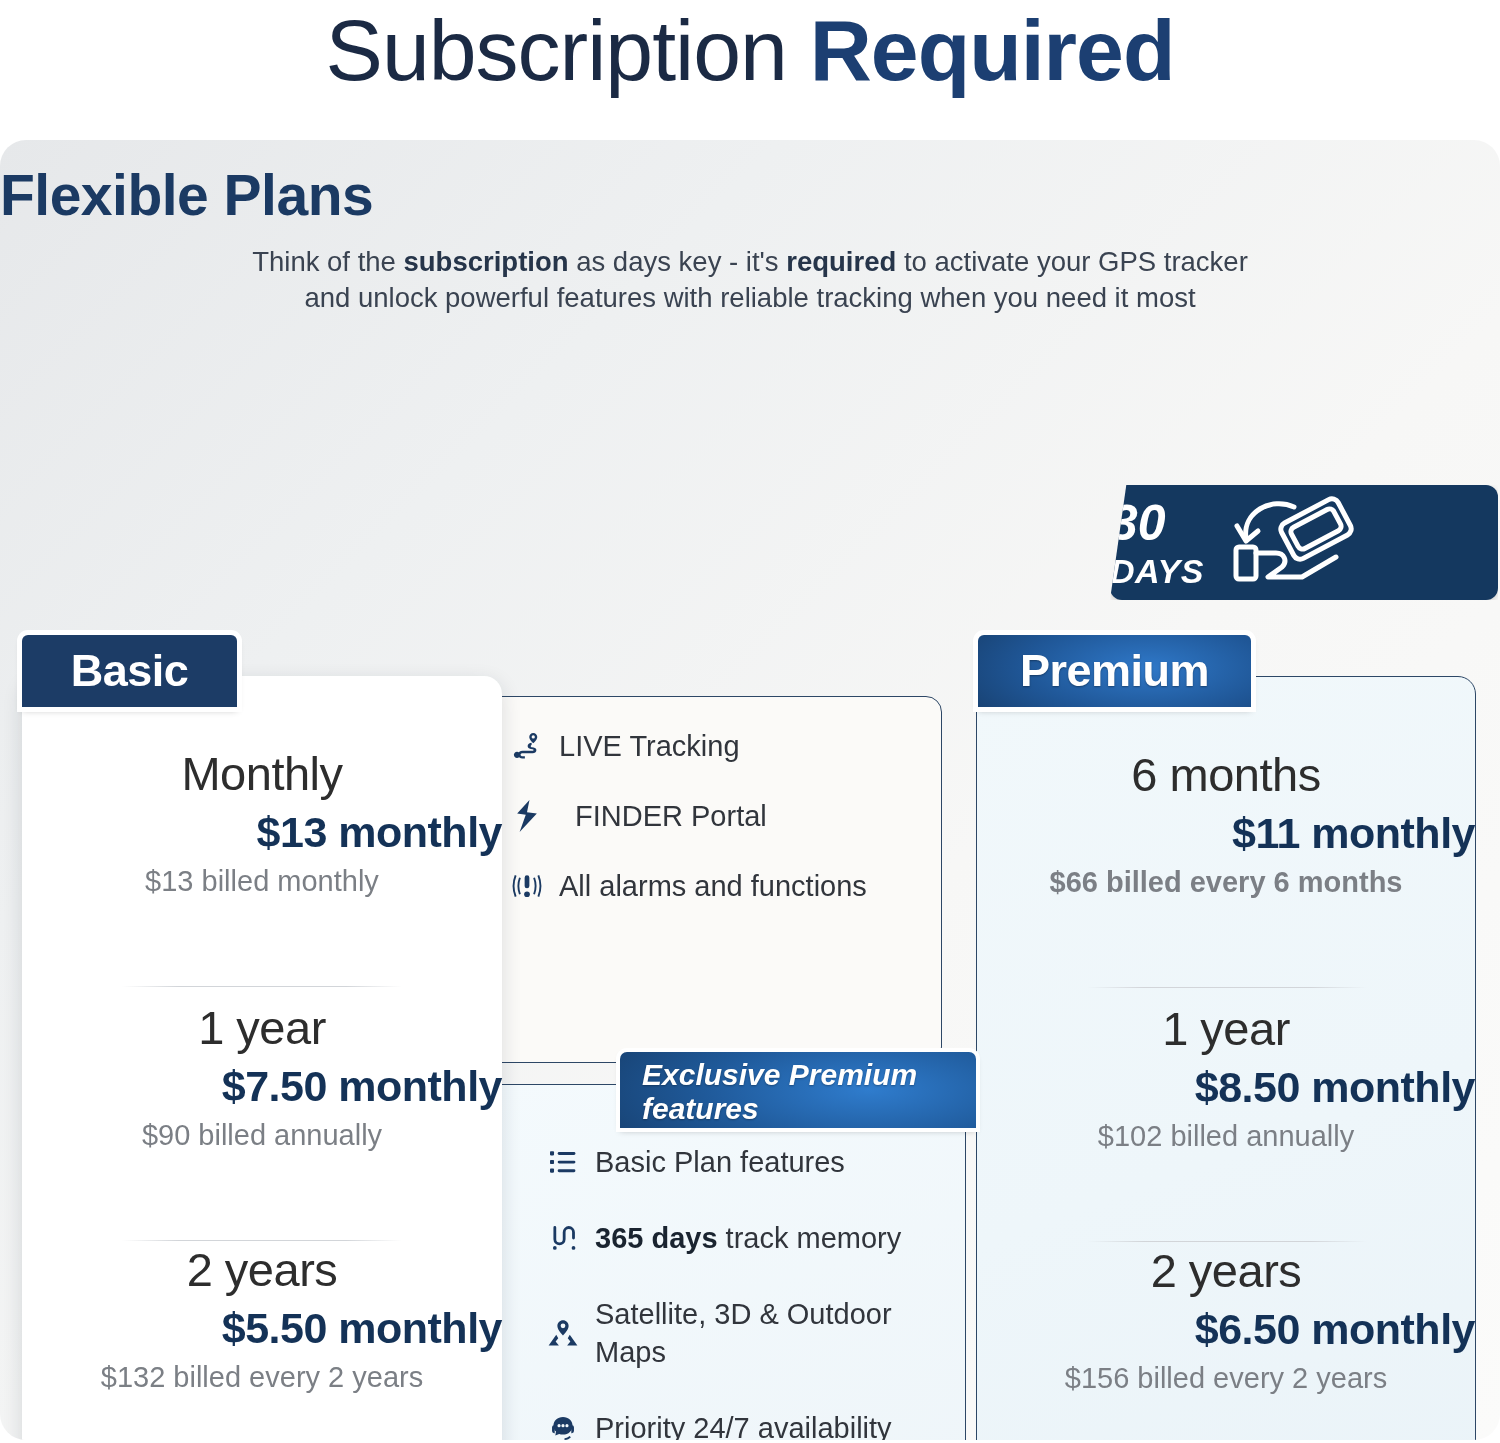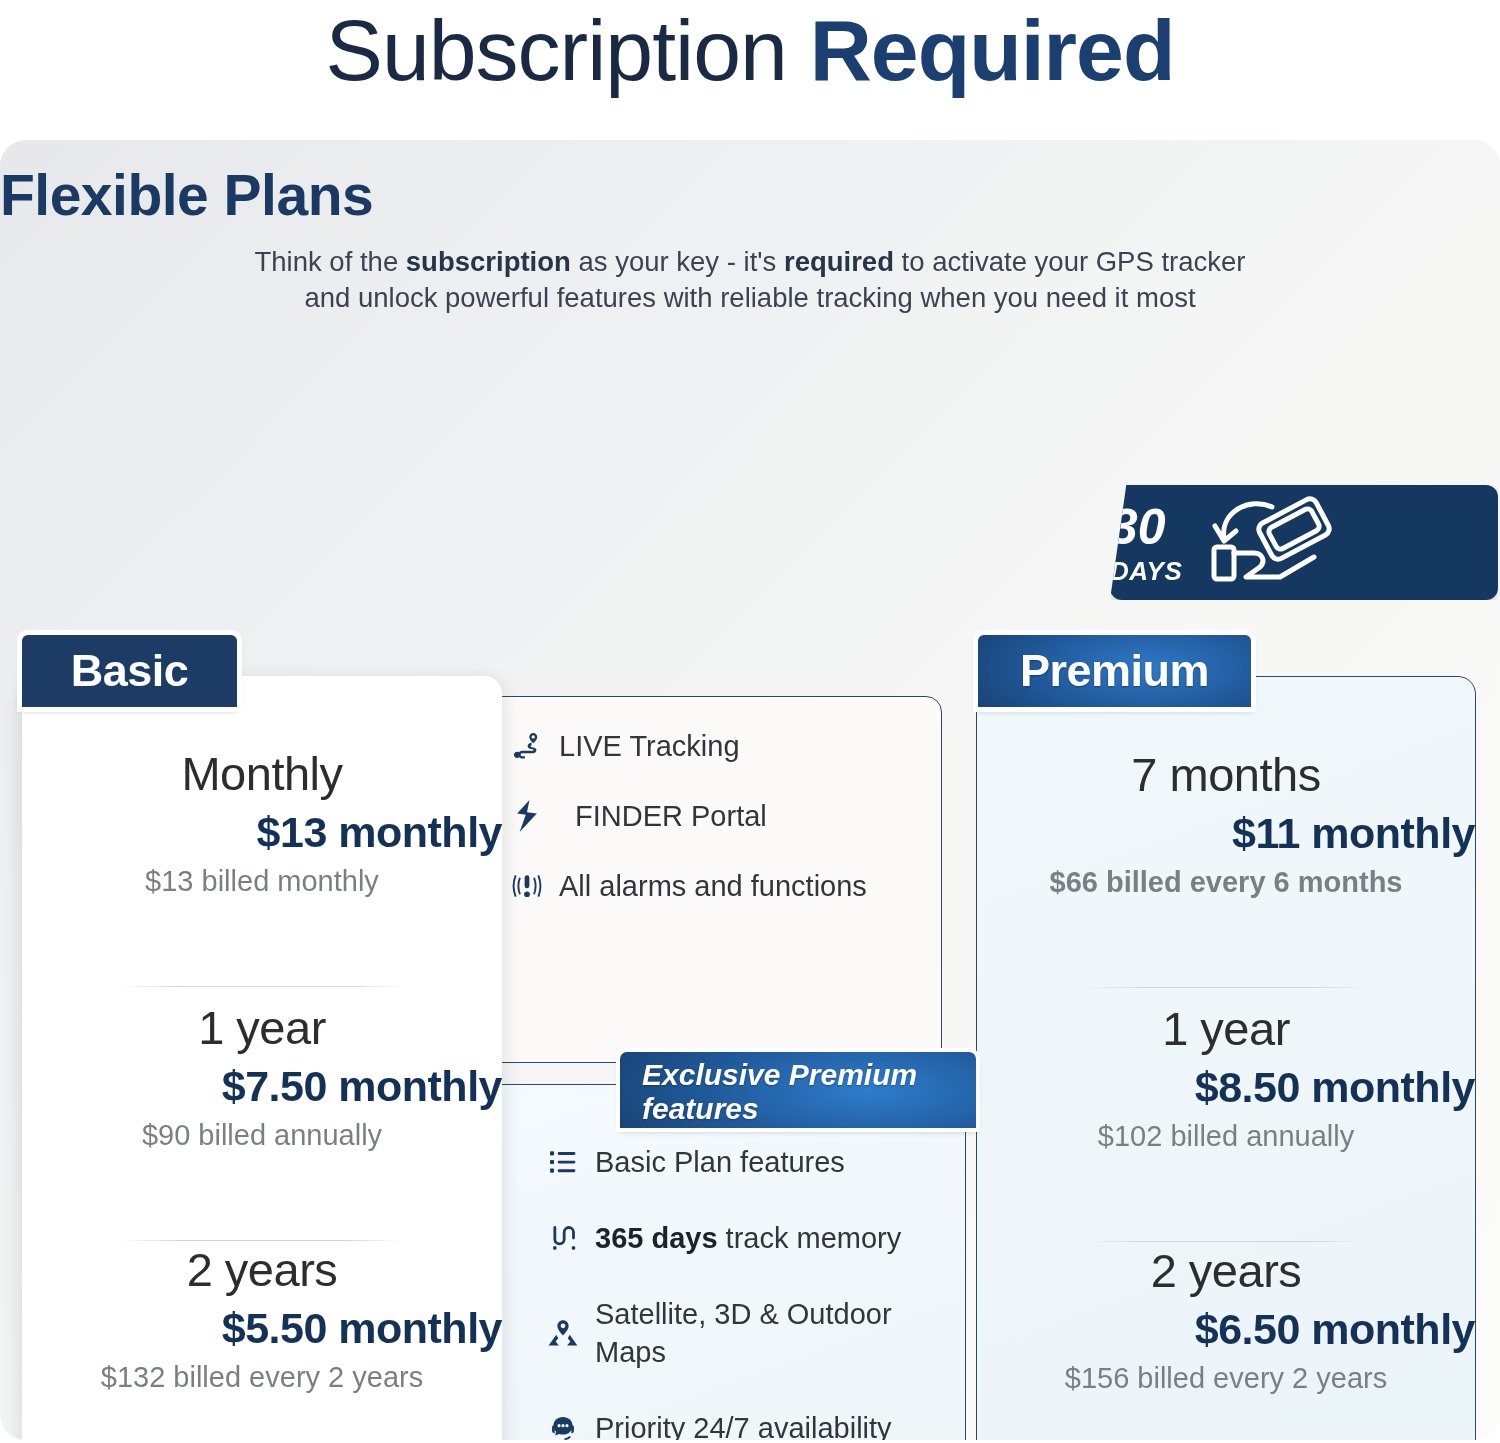--- a/index.html
+++ b/index.html
@@ -52,21 +52,21 @@
     clip-path: polygon(4.2% 0, 100% 0, 100% 100%, 0 100%);
     box-shadow: 0 2px 6px rgba(0,0,0,.18);
     display:flex; align-items:center;
   }
   .days-text { color:#fff; line-height:1; }
   .days-num {
     font-size: 50px; font-weight: 800; font-style: italic;
     letter-spacing: 0px; display:block;
   }
   .days-word {
-    font-size: 26px; font-weight: 800; font-style: italic;
+    font-size: 34px; font-weight: 800; font-style: italic;
     letter-spacing: .5px; display:block; margin-top: 6px;
   }
   .days-icon { margin-left: 28px; }
 
   
   .tab {
     position:absolute;
     color:#fff; font-weight:700;
     border-radius: 6px 6px 0 0;
     display:flex; align-items:center; justify-content:center;
@@ -169,21 +169,21 @@
 
 <div class="title">
   <span class="t-light">Subscription </span><span class="t-bold">Required</span>
 </div>
 
 <div class="panel">
 
   <div class="panel-title">Flexible Plans</div>
 
   <div class="panel-sub">
-    <span>Think of the </span><b>subscription</b><span> as your key - it's </span><b>required</b><span> to activate your GPS tracker and unlock powerful features with reliable tracking when you need it most</span>
+    <span>Think of the </span><b>subscription</b><span> as days key - it's </span><b>required</b><span> to activate your GPS tracker and unlock powerful features with reliable tracking when you need it most</span>
   </div>
 
   <div class="days-badge">
     <div class="days-text">
       <span class="days-num">30</span>
       <span class="days-word">DAYS</span>
     </div>
     <div class="days-icon">
       <svg width="132" height="92" viewBox="0 0 132 92" fill="none" stroke="#ffffff" stroke-width="5" stroke-linecap="round" stroke-linejoin="round">
         <path d="M14 44 C10 16, 40 2, 62 12"></path>
@@ -316,21 +316,21 @@
 
     <div class="tier" style="top:566px;">
       <div class="tier-name">2 years</div>
       <div class="tier-price">$5.50 monthly</div>
       <div class="tier-billed">$132 billed every 2 years</div>
     </div>
   </div>
 
   <div class="card card-premium">
     <div class="tier" style="top:70px;">
-      <div class="tier-name">7 months</div>
+      <div class="tier-name">6 months</div>
       <div class="tier-price">$11 monthly</div>
       <div class="tier-billed" style="padding:0 70px;font-weight:bold;">$66 billed every 6 months</div>
     </div>
     <div class="tier-sep" style="left:110px; top:310px; width:280px;"></div>
 
     <div class="tier" style="top:324px;">
       <div class="tier-name">1 year</div>
       <div class="tier-price">$8.50 monthly</div>
       <div class="tier-billed">$102 billed annually</div>
     </div>

